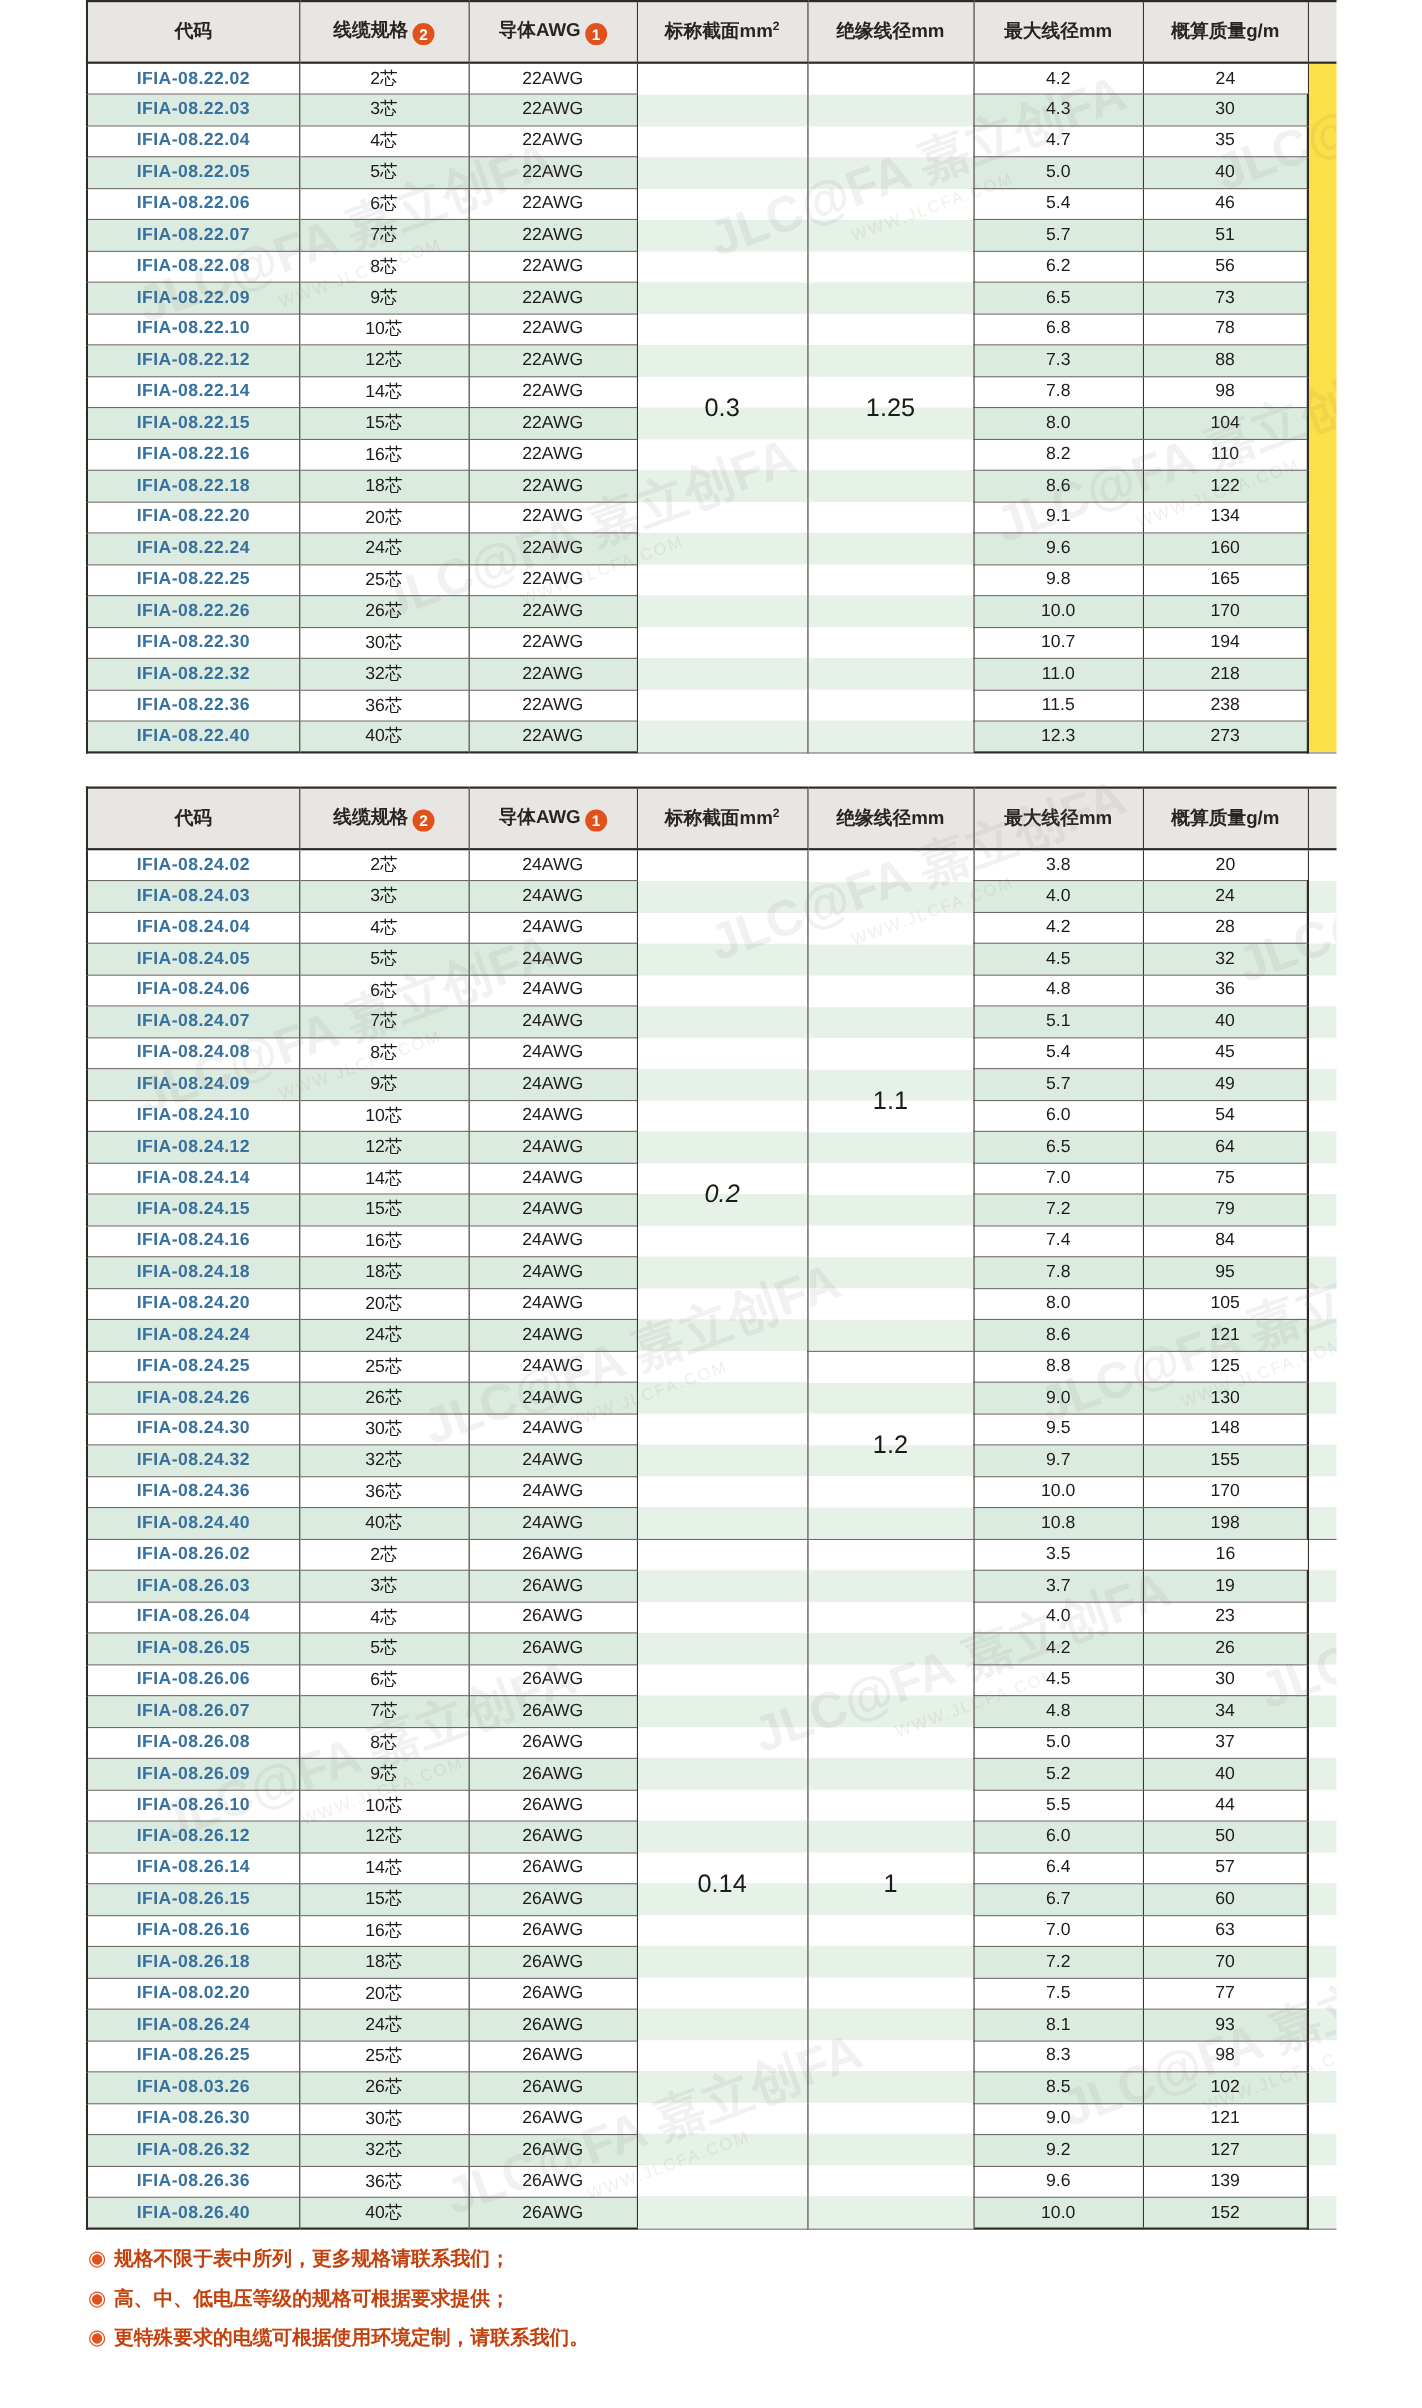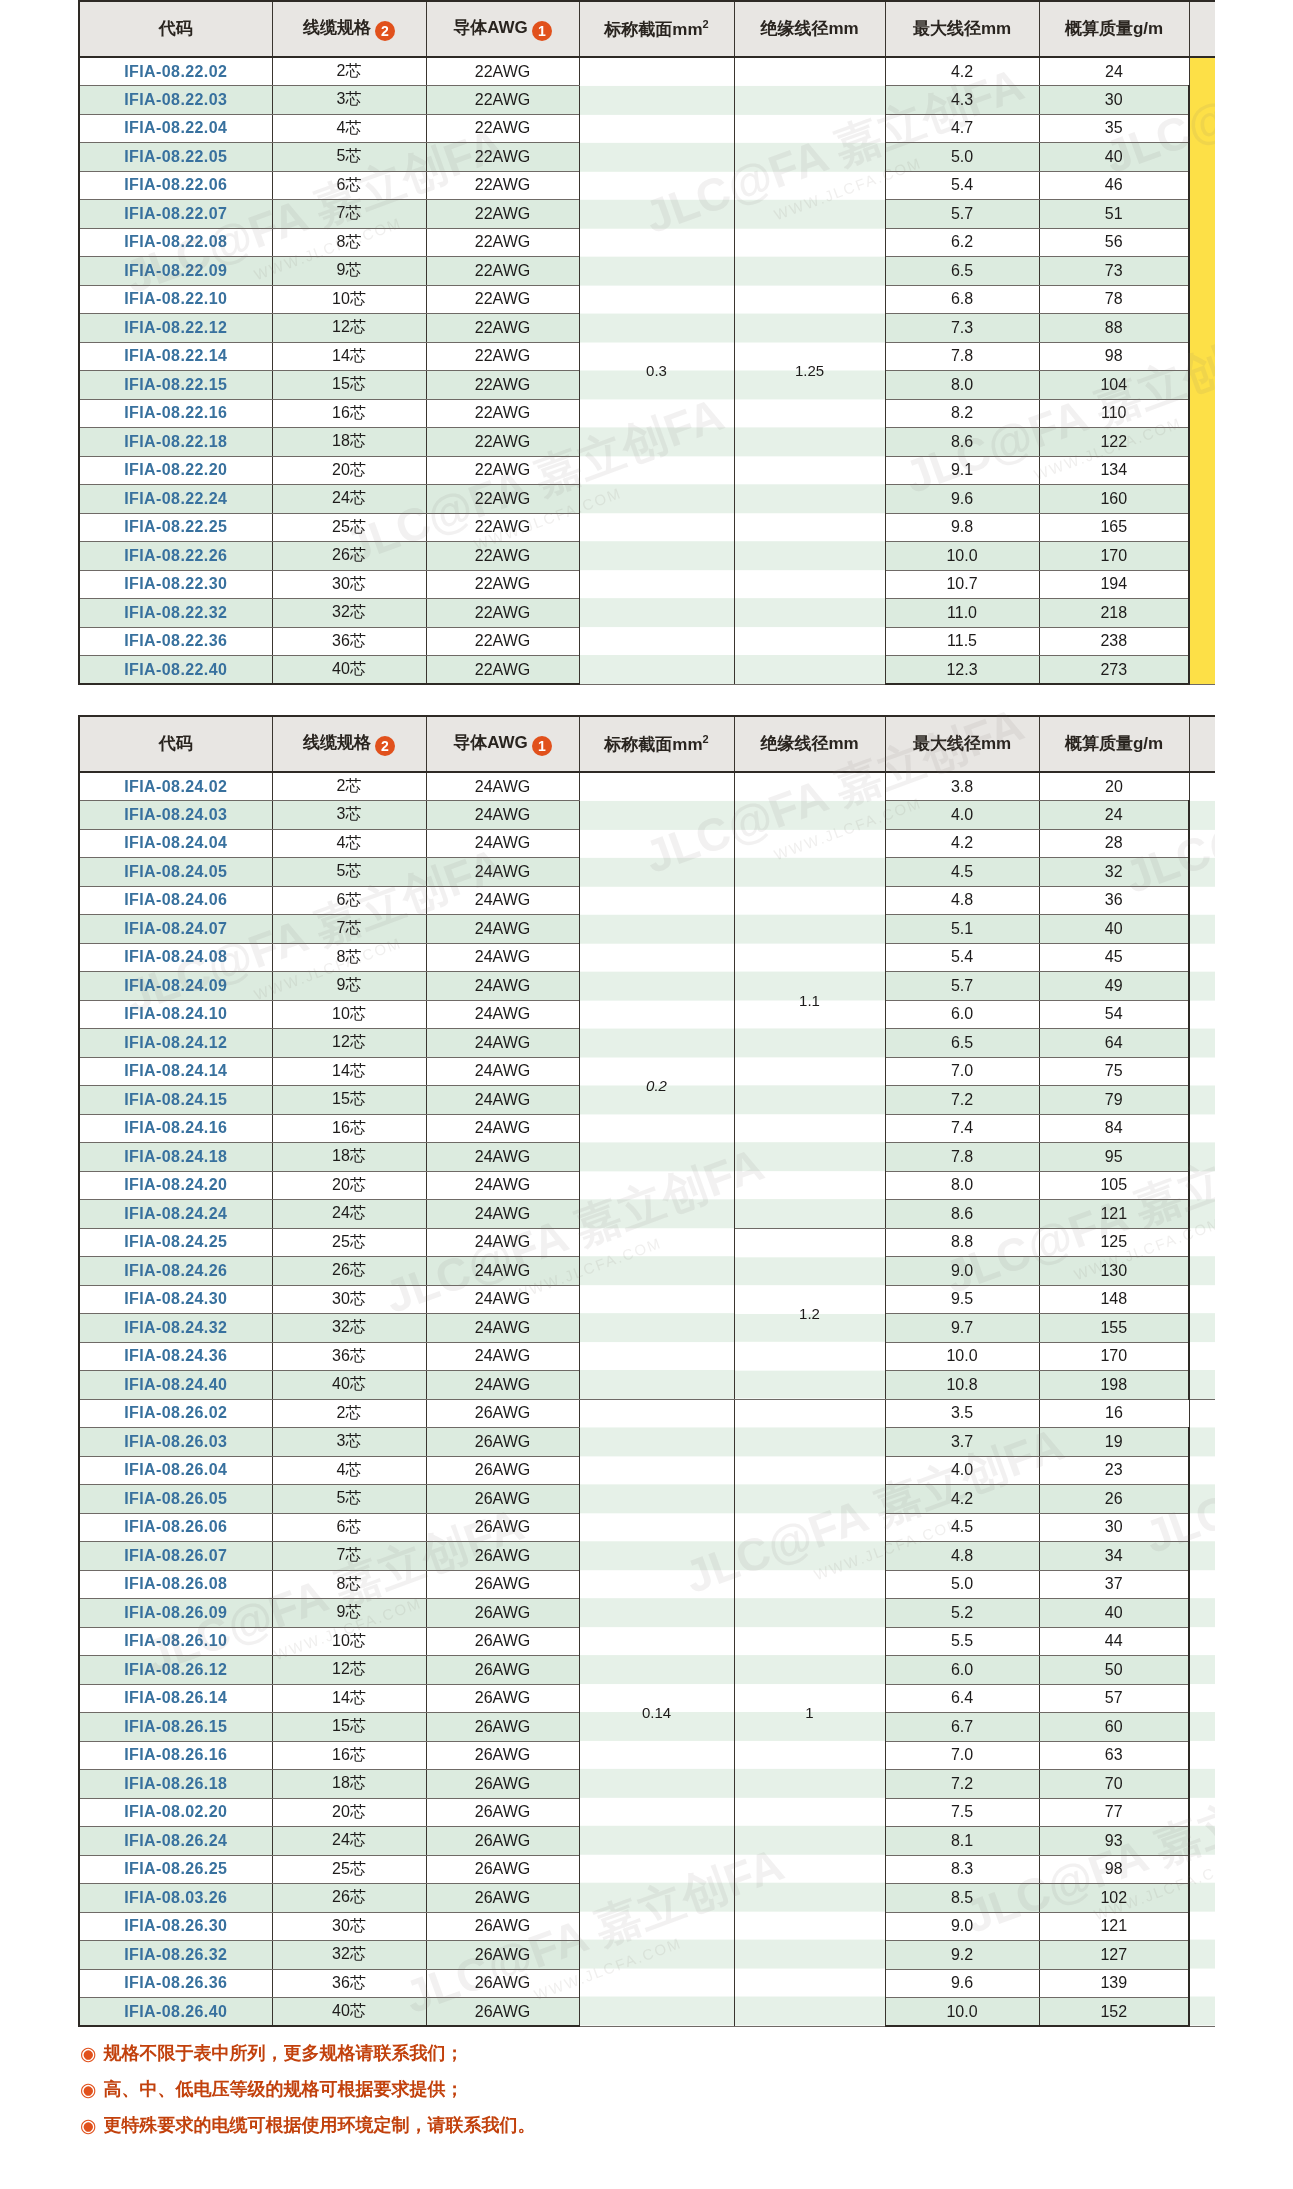--- a/index.html
+++ b/index.html
@@ -37,21 +37,21 @@
   .spec-table tbody tr:last-child td { border-bottom:2px solid #2e2a25; }
 
   
   .spec-table tbody tr:nth-child(odd)  td.cell-b { background:#ffffff; }
   .spec-table tbody tr:nth-child(even) td.cell-b { background:#dcebdf; }
 
   
   td.merged {
     background-image:linear-gradient(to bottom,#ffffff 0 50%,#e6f1e8 50% 100%);
     background-repeat:repeat-y;
-    font-size:15px;
+    font-size:23px;
   }
   td.merged.plain { background-image:none; background:#fde047; }
 
   td.code-cell { color:#38719e; font-weight:bold; letter-spacing:.4px; font-size:16px; }
 
   .footnotes { margin:14px 2px 0; }
   .footnote { display:flex; align-items:center; margin:0 0 12px 0; }
   .footnote .bullet { color:#e1511c; font-size:19px; line-height:19px; margin-right:7px; }
   .footnote .fn-text { font-size:18px; font-weight:bold; color:#c2410c; }
 

